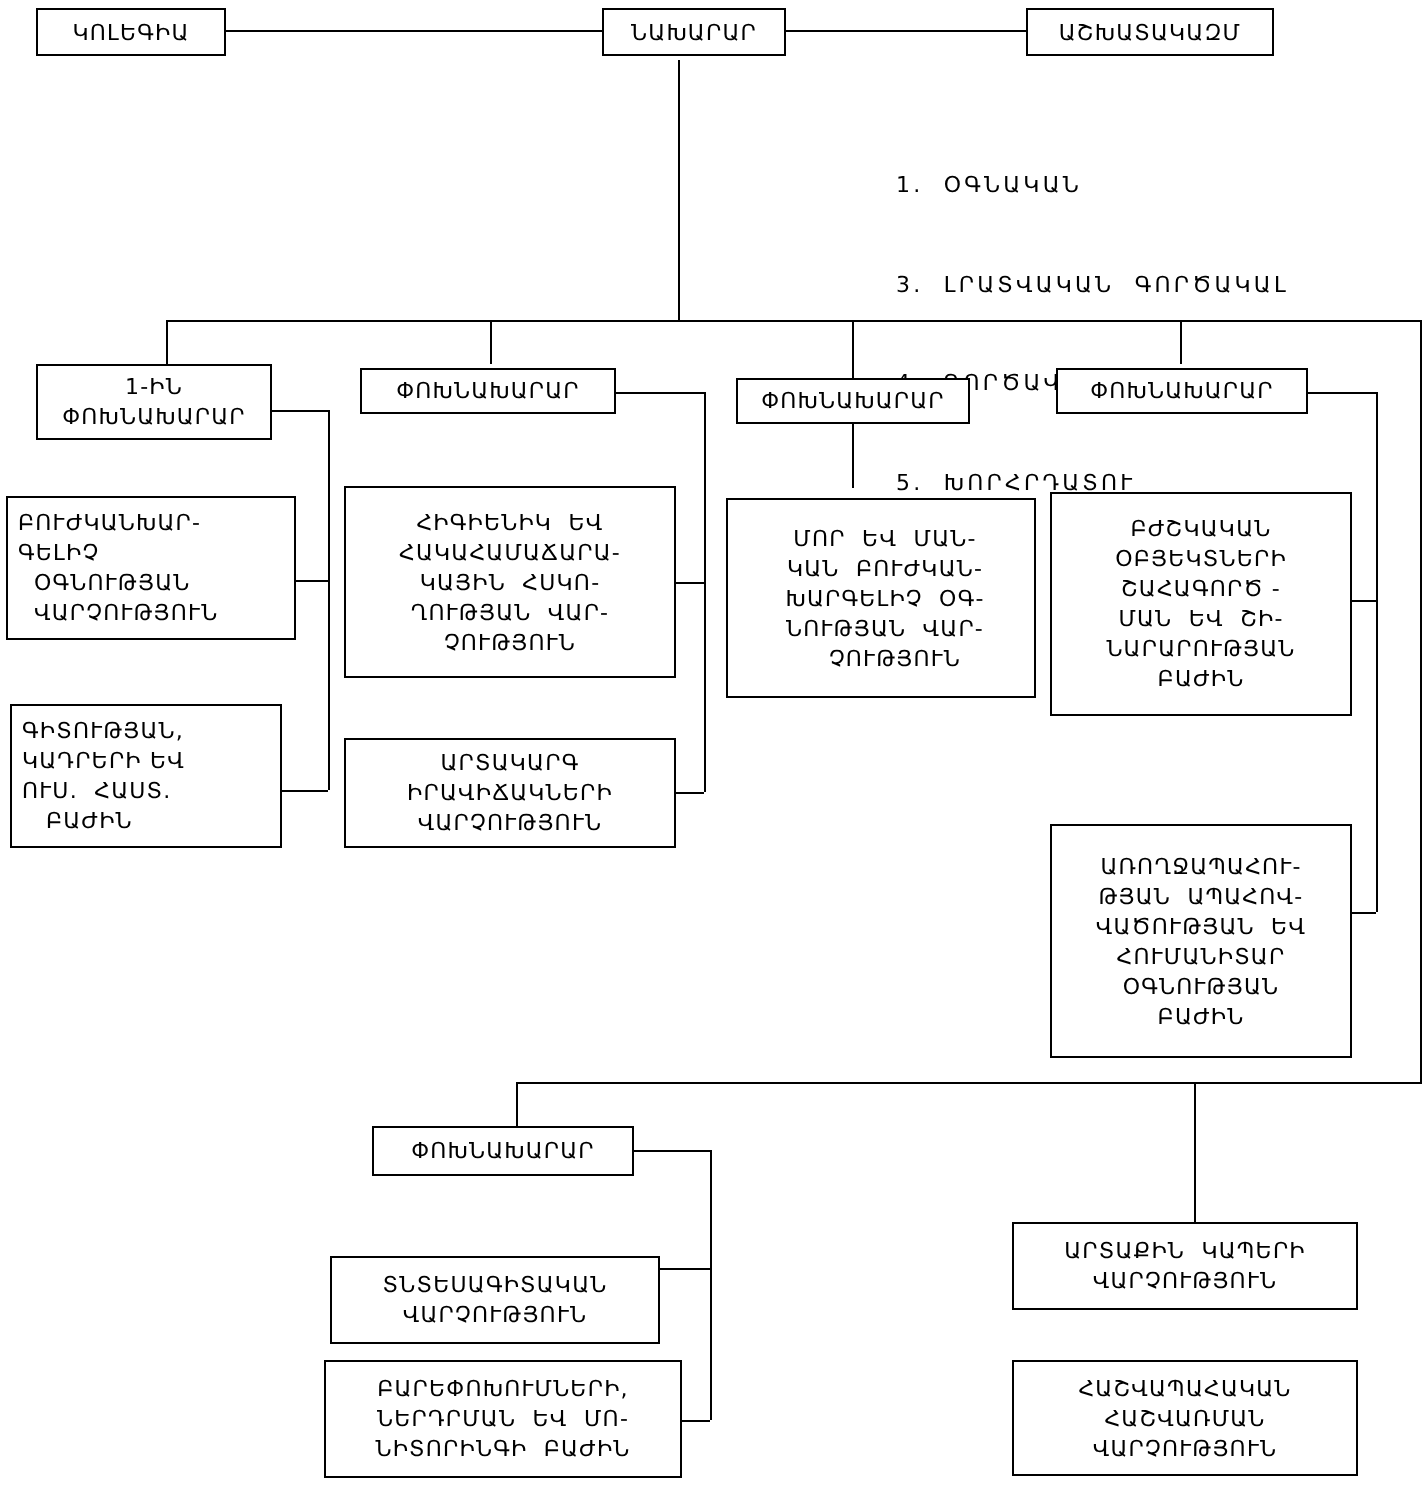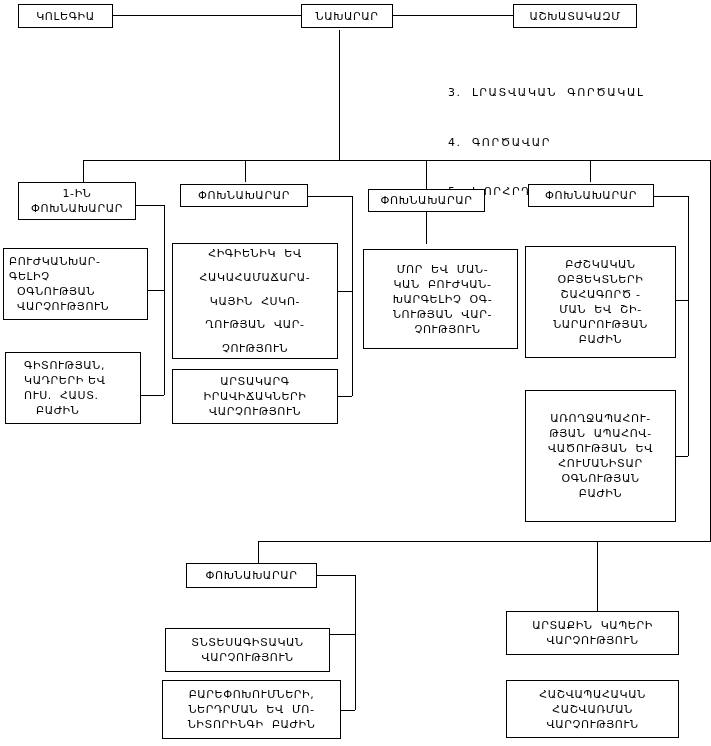--- a/index.html
+++ b/index.html
@@ -82,20 +82,21 @@
 
   <div class="box" style="left:513px;top:4px;width:124px;height:24px;">
     <span class="ln">ԱՇԽԱՏԱԿԱԶՄ</span>
   </div>
 
   <div class="box" style="left:301px;top:4px;width:92px;height:24px;">
     <span class="ln">ՆԱԽԱՐԱՐ</span>
   </div>
 
   <div class="listblock" style="left:448px;top:52px;width:260px;">
+    <span class="row">1.  ՕԳՆԱԿԱՆ</span>
     <span class="row">3.  ԼՐԱՏՎԱԿԱՆ  ԳՈՐԾԱԿԱԼ</span>
     <span class="row">4.  ԳՈՐԾԱՎԱՐ</span>
     <span class="row">5.  ԽՈՐՀՐԴԱՏՈՒ</span>
   </div>
 
   <div class="box" style="left:18px;top:182px;width:118px;height:38px;">
     <span class="ln">1-ԻՆ</span>
     <span class="ln">ՓՈԽՆԱԽԱՐԱՐ</span>
   </div>
 
@@ -115,28 +116,28 @@
     <span class="ln">ՓՈԽՆԱԽԱՐԱՐ</span>
   </div>
 
   <div class="box" style="left:3px;top:248px;width:145px;height:72px;align-items:flex-start;text-align:left;padding-left:5px;">
     <span class="ln">ԲՈՒԺԿԱՆԽԱՐ-</span>
     <span class="ln">ԳԵԼԻՉ</span>
     <span class="ln" style="padding-left:8px;">ՕԳՆՈՒԹՅԱՆ</span>
     <span class="ln" style="padding-left:8px;">ՎԱՐՉՈՒԹՅՈՒՆ</span>
   </div>
 
-  <div class="box" style="left:5px;top:352px;width:136px;height:72px;align-items:flex-start;text-align:right;padding-left:18px;">
+  <div class="box" style="left:5px;top:352px;width:136px;height:72px;align-items:flex-start;text-align:right;padding-left:5px;">
     <span class="ln">ԳԻՏՈՒԹՅԱՆ,</span>
     <span class="ln">ԿԱԴՐԵՐԻ ԵՎ</span>
     <span class="ln">ՈՒՍ.  ՀԱՍՏ.</span>
     <span class="ln" style="padding-left:12px;">ԲԱԺԻՆ</span>
   </div>
 
-  <div class="box" style="left:172px;top:243px;width:166px;height:116px;justify-content:space-between;">
+  <div class="box" style="left:172px;top:243px;width:166px;height:96px;">
     <span class="ln">ՀԻԳԻԵՆԻԿ  ԵՎ</span>
     <span class="ln">ՀԱԿԱՀԱՄԱՃԱՐԱ-</span>
     <span class="ln">ԿԱՅԻՆ  ՀՍԿՈ-</span>
     <span class="ln">ՂՈՒԹՅԱՆ  ՎԱՐ-</span>
     <span class="ln">ՉՈՒԹՅՈՒՆ</span>
   </div>
 
   <div class="box" style="left:172px;top:369px;width:166px;height:55px;">
     <span class="ln">ԱՐՏԱԿԱՐԳ</span>
     <span class="ln">ԻՐԱՎԻՃԱԿՆԵՐԻ</span>
@@ -153,21 +154,21 @@
 
   <div class="box" style="left:525px;top:246px;width:151px;height:112px;">
     <span class="ln">ԲԺՇԿԱԿԱՆ</span>
     <span class="ln">ՕԲՅԵԿՏՆԵՐԻ</span>
     <span class="ln">ՇԱՀԱԳՈՐԾ -</span>
     <span class="ln">ՄԱՆ  ԵՎ  ՇԻ-</span>
     <span class="ln">ՆԱՐԱՐՈՒԹՅԱՆ</span>
     <span class="ln">ԲԱԺԻՆ</span>
   </div>
 
-  <div class="box" style="left:525px;top:390px;width:151px;height:132px;">
+  <div class="box" style="left:525px;top:412px;width:151px;height:117px;">
     <span class="ln">ԱՌՈՂՋԱՊԱՀՈՒ-</span>
     <span class="ln">ԹՅԱՆ  ԱՊԱՀՈՎ-</span>
     <span class="ln">ՎԱԾՈՒԹՅԱՆ  ԵՎ</span>
     <span class="ln">ՀՈՒՄԱՆԻՏԱՐ</span>
     <span class="ln">ՕԳՆՈՒԹՅԱՆ</span>
     <span class="ln">ԲԱԺԻՆ</span>
   </div>
 
   <div class="box" style="left:165px;top:628px;width:165px;height:44px;">
     <span class="ln">ՏՆՏԵՍԱԳԻՏԱԿԱՆ</span>

